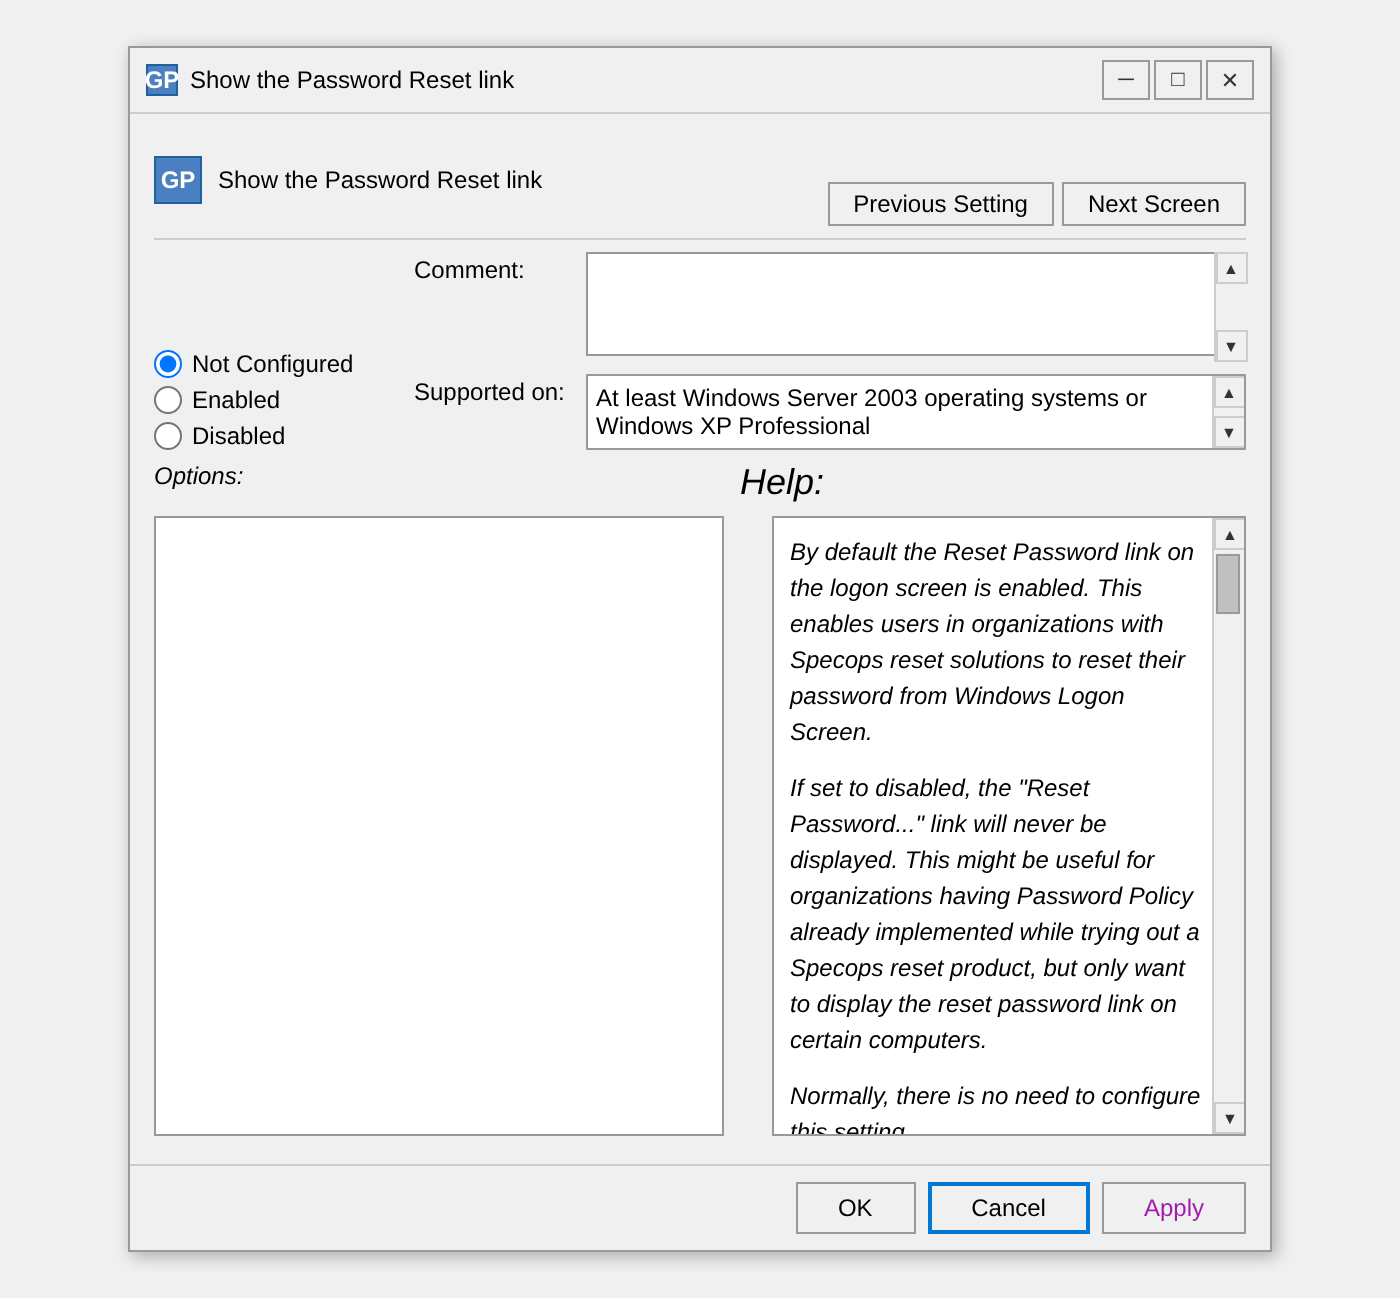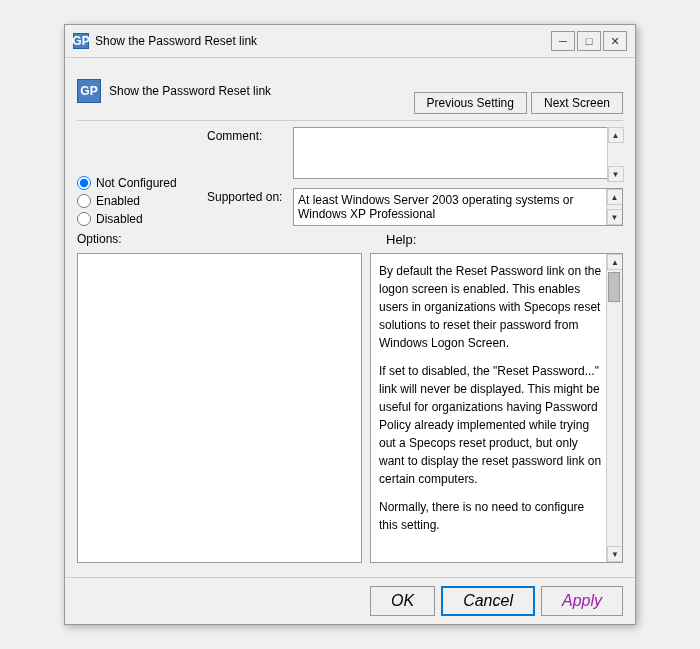--- a/index.html
+++ b/index.html
@@ -238,27 +238,28 @@
       font-size: 8px;
       color: #333;
     }
 
     .options-label {
       font-size: 12px;
       font-weight: normal;
     }
 
     .help-label {
-      font-size: 13px;
+      font-size: 18px;
       font-weight: normal;
     }
 
     .panels-row {
       display: flex;
-      gap: 8px;
+      gap: 24px;
+      font-style: italic;
     }
 
     .options-panel {
       width: 285px;
       height: 310px;
       border: 1px solid #999;
       background: white;
     }
 
     .help-panel {
@@ -318,24 +319,23 @@
       padding: 8px 12px;
       border-top: 1px solid #ccc;
       margin-top: 4px;
     }
 
     .footer-button {
       padding: 4px 20px;
       background: #f0f0f0;
       border: 1px solid #999;
       cursor: pointer;
-      font-size: 16px;
+      font-size: 12px;
       min-width: 60px;
       text-align: center;
-      font-style: italic;
     }
 
     .footer-button.primary {
       border: 2px solid #0078d4;
     }
 
     .footer-button:disabled {
       color: #a21caf;
       cursor: default;
     }
@@ -412,21 +412,21 @@
             <div class="scrollbar-right">
               <div class="scroll-arrow">▲</div>
               <div class="scroll-track"></div>
               <div class="scroll-arrow">▼</div>
             </div>
           </div>
         </div>
       </div>
     </div>
 
-    <div style="display:flex; gap:24px; margin-top:0;">
+    <div style="display:flex; gap:8px; margin-top:0;font-style:italic;">
       <div style="width:285px;">
         <span class="options-label">Options:</span>
       </div>
       <div style="flex:1;">
         <span class="help-label">Help:</span>
       </div>
     </div>
 
     <div class="panels-row">
 

